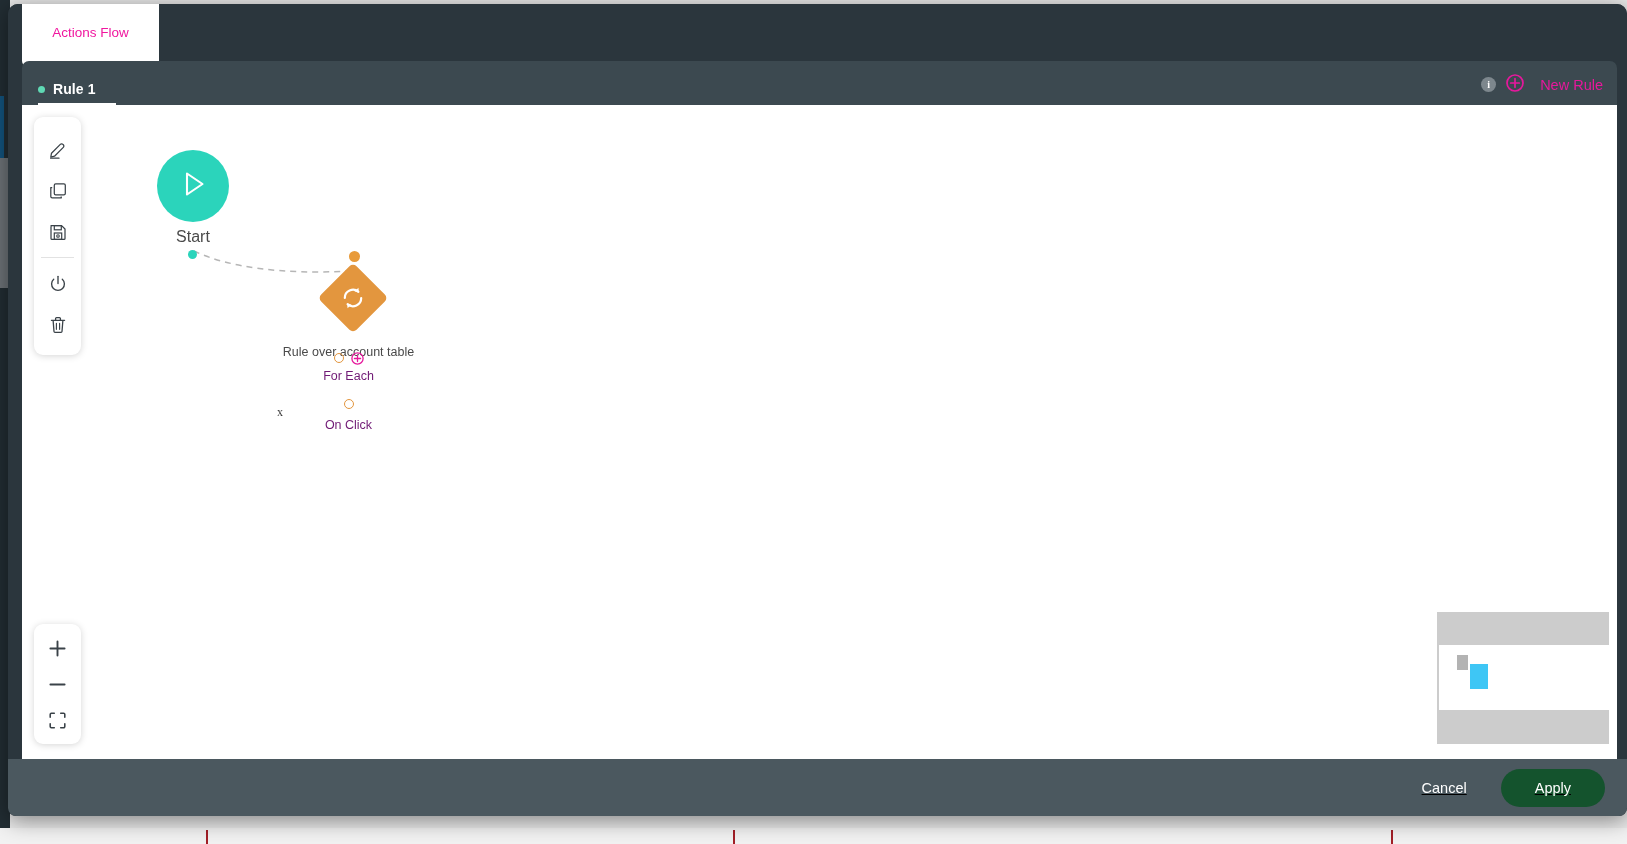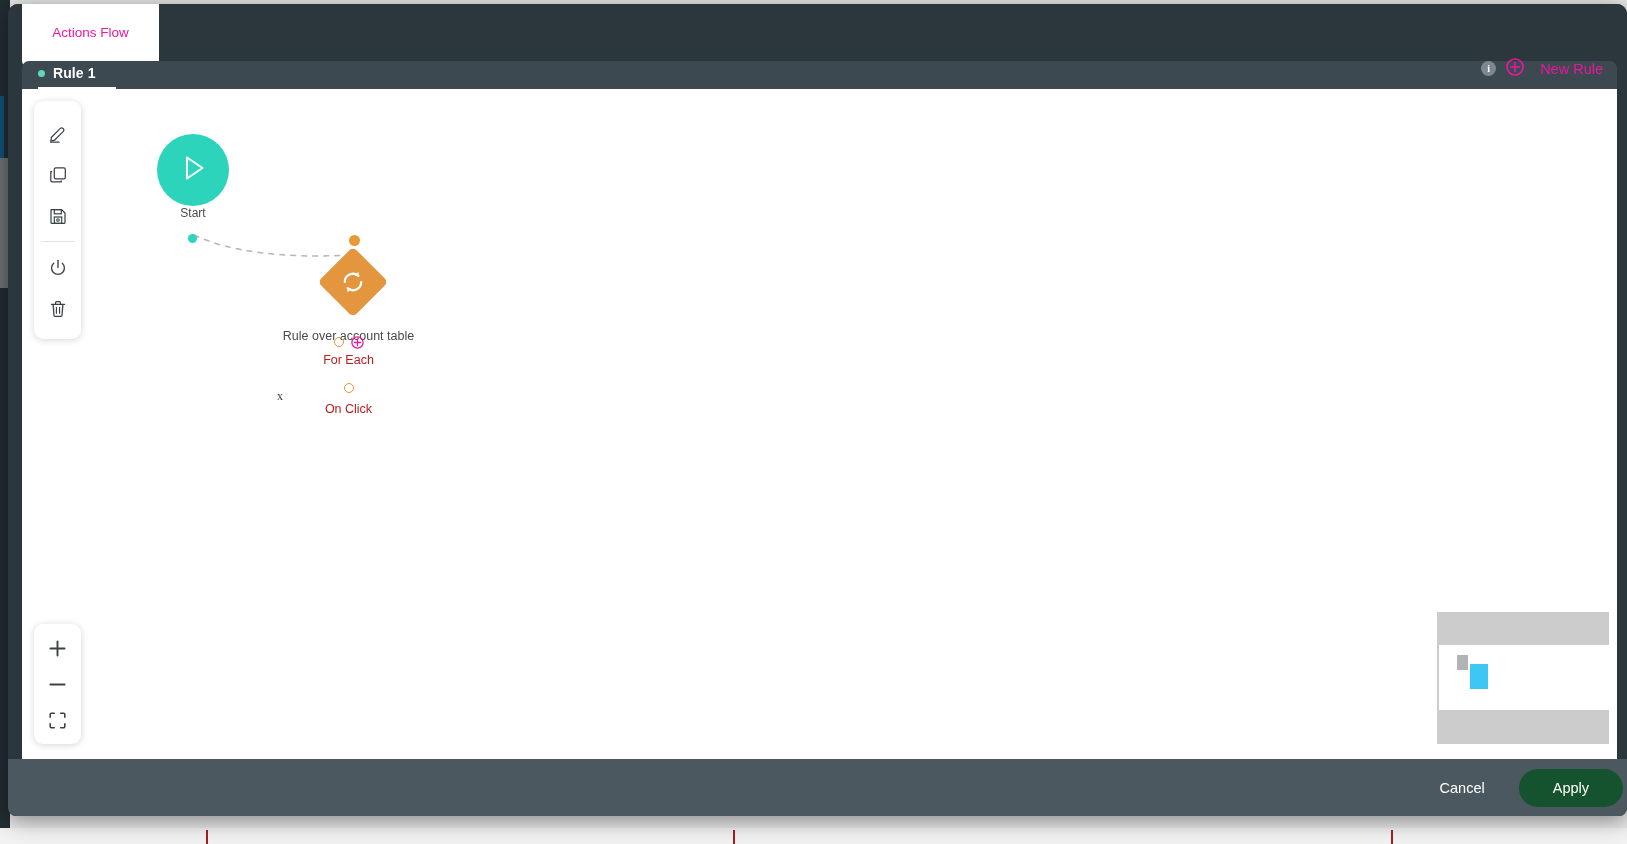--- a/index.html
+++ b/index.html
@@ -92,21 +92,21 @@
     padding: 27px 0;
     width: 137px;
     text-align: center;
     cursor: pointer;
     border: none;
     font-family: "Liberation Sans", sans-serif;
   }
 
   
   #rule-bar {
-    height: 28px;
+    height: 44px;
     margin: 0 10px 0 14px;
     background: #3c4950;
     border-radius: 7px 7px 0 0;
     display: flex; align-items: flex-end;
     padding: 0 14px 0 16px;
     flex: none;
     position: relative;
   }
   .rule-tab {
     display: flex; align-items: center; gap: 8px;
@@ -226,22 +226,23 @@
 
   
   #node-start { left: 135px; top: 45px; }
   #start-circle {
     width: 72px; height: 72px; border-radius: 50%;
     background: #2bd4bb;
     display: flex; align-items: center; justify-content: center;
     cursor: pointer;
   }
   .node-label {
+    margin-top: 6px;
     text-align: center;
-    font-size: 12px;
+    font-size: 16px;
     color: #4a4a4a;
     white-space: nowrap;
   }
   #start-port {
     position: absolute; left: 31px; top: 100px;
     width: 9px; height: 9px; border-radius: 50%;
     background: #2bd4bb;
     cursor: pointer;
   }
 
@@ -281,44 +282,45 @@
     background: transparent;
     cursor: pointer;
   }
   .port-add {
     width: 13px; height: 13px;
     cursor: pointer;
   }
   .port-label {
     position: absolute; left: 50%;
     transform: translateX(-50%);
-    font-size: 12.5px; color: #b91c1c;
+    font-size: 12.5px; color: #701a75;
     white-space: nowrap;
   }
 
   
   #edge-x {
     position: absolute; left: 252px; top: 300px;
     font-size: 12px; color: #3d3d3d;
     background: #ffffff;
     padding: 0 3px;
     pointer-events: auto;
     cursor: pointer;
     font-family: "Liberation Serif", serif;
   }
 
   
   #footer {
     height: 57px;
     background: #4b585f;
     border-radius: 0 0 8px 8px;
     display: flex; align-items: center; justify-content: flex-end;
-    padding-right: 4px;
+    padding-right: 22px;
     gap: 22px;
     flex: none;
+    text-decoration: underline;
   }
   #cancel-btn {
     color: #ffffff; font-size: 14.5px;
     background: none; border: none; cursor: pointer;
     padding: 8px 12px;
     font-family: "Liberation Sans", sans-serif;
   }
   #apply-btn {
     background: #14532d; color: #ffffff;
     font-size: 14.5px;

